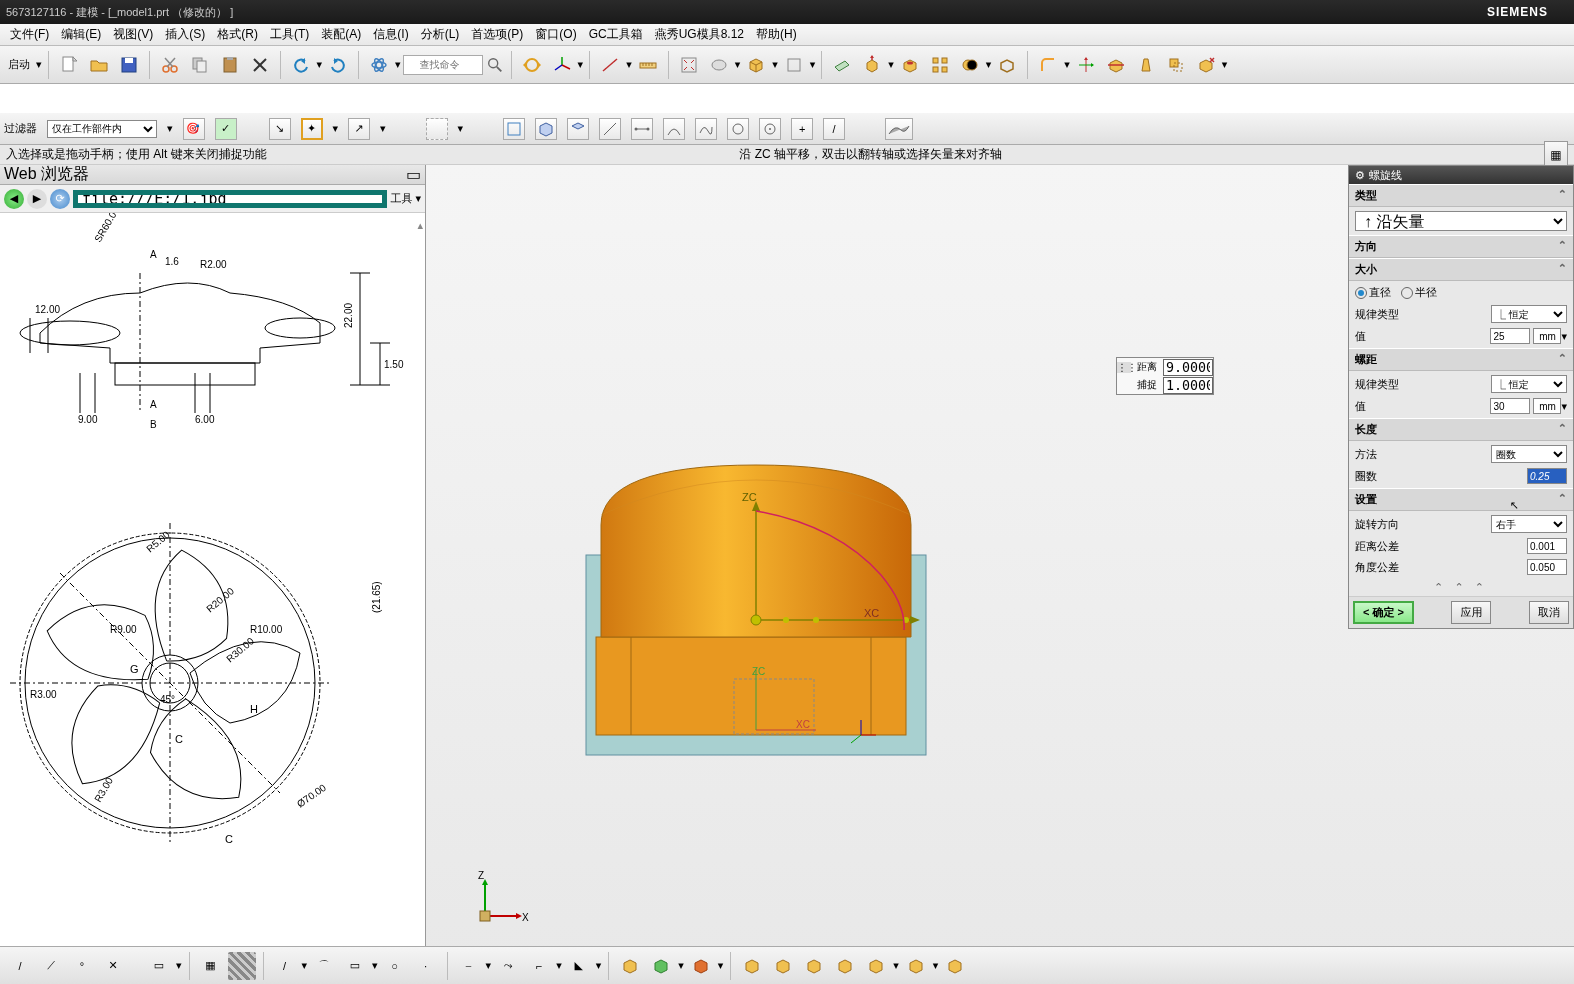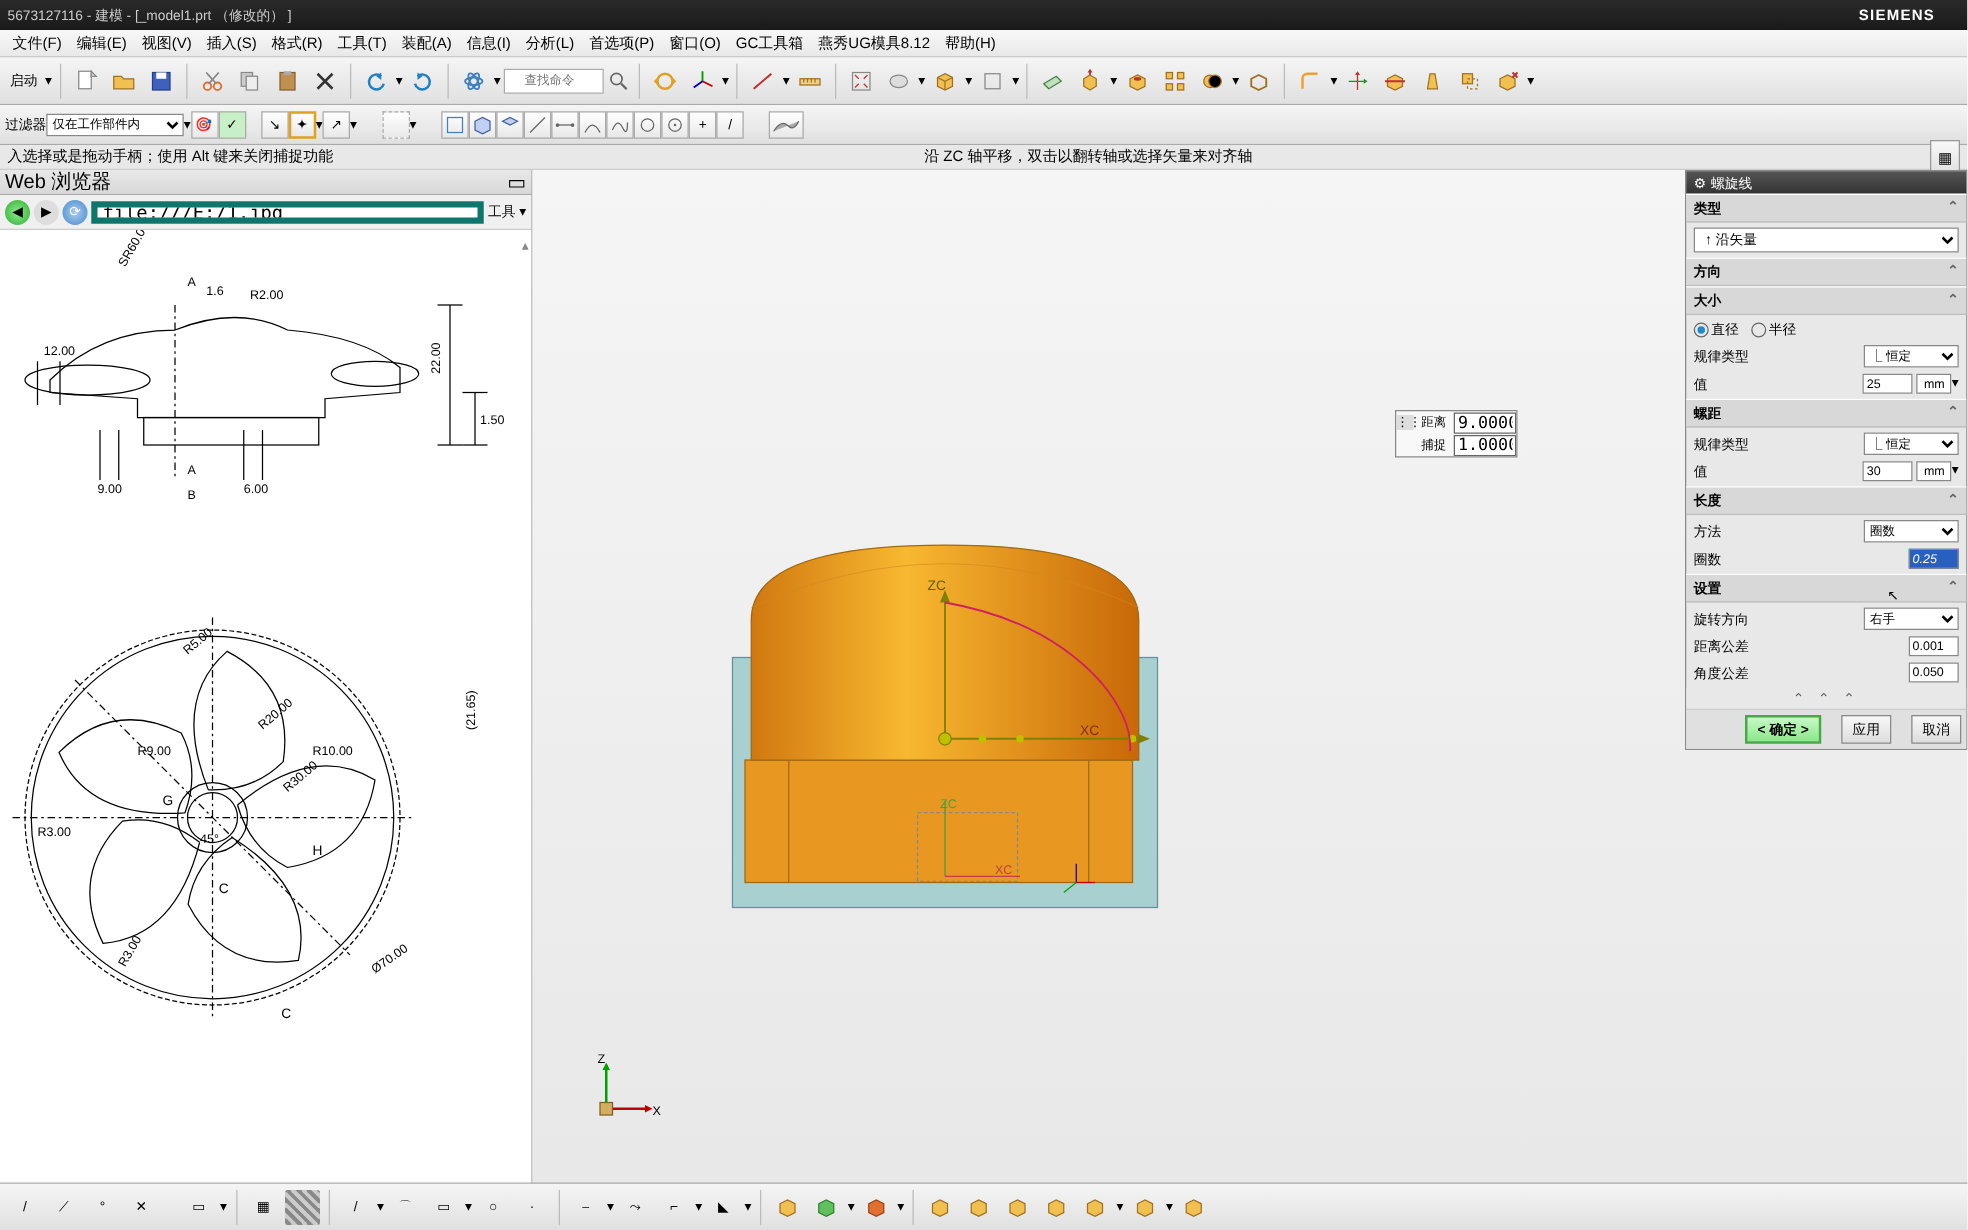--- a/index.html
+++ b/index.html
@@ -6,44 +6,44 @@
 body { width: 1574px; height: 984px; background: #fff; overflow: hidden; font-size: 11px; }
 .titlebar { height: 24px; background: linear-gradient(#2a2a2a,#1a1a1a); color: #ccc; display: flex; align-items: center; padding: 0 6px; justify-content: space-between; }
 .titlebar-text { font-size: 11px; }
 .brand { color: #fff; font-weight: bold; letter-spacing: 1px; font-size: 12px; margin-right: 20px; }
 .menubar { height: 22px; background: linear-gradient(#f8f8f8,#e8e8e8); border-bottom: 1px solid #bbb; display: flex; align-items: center; padding: 0 4px; font-size: 12px; }
 .menubar span { padding: 0 6px; cursor: default; }
 .toolbar { height: 38px; background: linear-gradient(#f5f5f5,#e0e0e0); border-bottom: 1px solid #aaa; display: flex; align-items: center; padding: 0 4px; gap: 2px; }
 .tb-sep { width: 1px; height: 28px; background: #bbb; margin: 0 4px; }
 .tb-btn { width: 28px; height: 28px; display: inline-flex; align-items: center; justify-content: center; border: 1px solid transparent; border-radius: 2px; }
 .tb-btn svg { width: 20px; height: 20px; }
-.toolbar2 { height: 32px; background: linear-gradient(#f5f5f5,#e0e0e0); border-bottom: 1px solid #aaa; display: flex; align-items: center; padding: 0 4px; gap: 0; font-size: 11px; }
+.toolbar2 { height: 32px; background: linear-gradient(#f5f5f5,#e0e0e0); border-bottom: 1px solid #aaa; display: flex; align-items: center; padding: 0 4px; gap: 10px; font-size: 11px; margin-top: 29px; }
 .hintbar { height: 20px; background: #e8e8e8; border-bottom: 1px solid #ccc; display: flex; align-items: center; font-size: 12px; padding: 0 6px; justify-content: space-between; }
 .main { display: flex; height: 820px; }
 .web-panel { width: 426px; border-right: 1px solid #999; background: #fff; display: flex; flex-direction: column; }
 .web-header { height: 20px; background: linear-gradient(#e8e8e8,#d8d8d8); display: flex; align-items: center; justify-content: space-between; padding: 0 4px; font-size: 16px; border-bottom: 1px solid #aaa; }
 .web-nav { height: 28px; background: #f0f0f0; display: flex; align-items: center; gap: 3px; padding: 0 4px; border-bottom: 1px solid #ccc; }
 .nav-btn { width: 20px; height: 20px; border-radius: 10px; display: inline-flex; align-items: center; justify-content: center; }
 .addr { flex: 1; border: 5px solid #0f766e; background: #fff; height: 18px; font-family: monospace; font-size: 15px; padding: 0 4px; }
 .drawing { flex: 1; background: #fff; position: relative; overflow: hidden; }
 .viewport { flex: 1; background: linear-gradient(#f5f5f5,#e8e8e8); position: relative; }
 .dialog { position: absolute; right: 0; top: 0; width: 226px; background: #e8e8e8; border: 1px solid #888; font-size: 11px; }
 .dlg-title { height: 18px; background: linear-gradient(#555,#333); color: #fff; display: flex; align-items: center; padding: 0 6px; gap: 4px; }
 .dlg-title .gear { color: #fff; }
 .dlg-sec { background: #d8d8d8; padding: 3px 6px; font-weight: bold; border-top: 1px solid #fff; border-bottom: 1px solid #bbb; position: relative; }
 .dlg-sec::after { content: "⌃"; position: absolute; right: 6px; color: #666; }
 .dlg-body { padding: 4px 6px; display: flex; flex-direction: column; gap: 5px; }
 .dlg-row { display: flex; align-items: center; justify-content: space-between; gap: 4px; }
 .dlg-row label { flex-shrink: 0; }
 .dlg-in { width: 40px; border: 1px solid #888; background: #fff; height: 16px; padding: 0 2px; font-size: 10px; }
 .dlg-sel { width: 76px; border: 1px solid #888; background: #fff; height: 18px; font-size: 10px; }
-.dlg-sel-full { width: 100%; border: 1px solid #888; background: #fff; height: 20px; font-size: 11px; padding: 0 4px; }
+.dlg-sel-full { width: 100%; border: 1px solid #888; background: #fff; height: 20px; font-size: 16px; padding: 0 4px; }
 .dlg-hl { background: linear-gradient(#ffe8a8,#ffd070); border: 1px solid #e8a030; padding: 4px; display: flex; align-items: center; justify-content: space-between; }
 .chk { color: #3a3; font-weight: bold; margin-right: 4px; }
-.dlg-btns { padding: 4px; display: flex; gap: 16px; justify-content: flex-end; background: #e0e0e0; border-top: 1px solid #ccc; }
+.dlg-btns { padding: 4px; display: flex; gap: 16px; justify-content: space-between; background: #e0e0e0; border-top: 1px solid #ccc; }
 .dlg-btn { padding: 2px 8px; border: 1px solid #888; background: linear-gradient(#f8f8f8,#ddd); font-size: 11px; }
 .dlg-btn.ok { background: linear-gradient(#c8f8c8,#8ae88a); border: 2px solid #4a4; font-weight: bold; }
 .bottom { position: absolute; bottom: 0; left: 0; right: 0; height: 38px; background: linear-gradient(#f5f5f5,#e0e0e0); border-top: 1px solid #aaa; display: flex; align-items: center; padding: 0 6px; gap: 3px; }
 .on-canvas { position: absolute; left: 690px; top: 192px; background: #f8f8f8; border: 1px solid #888; font-size: 10px; }
 .oc-row { display: flex; align-items: center; }
 .oc-lbl { padding: 2px 6px; }
 .oc-val { width: 50px; border: 1px solid #666; background: #fff; text-align: right; padding: 0 2px; font-family: monospace; }
 .wcs { position: absolute; left: 44px; bottom: 54px; }
 .radio { width: 12px; height: 12px; border: 1px solid #666; border-radius: 50%; display: inline-block; vertical-align: middle; margin-right: 2px; position: relative; }
 .radio.on::after { content: ""; position: absolute; inset: 2px; background: #28c; border-radius: 50%; }

